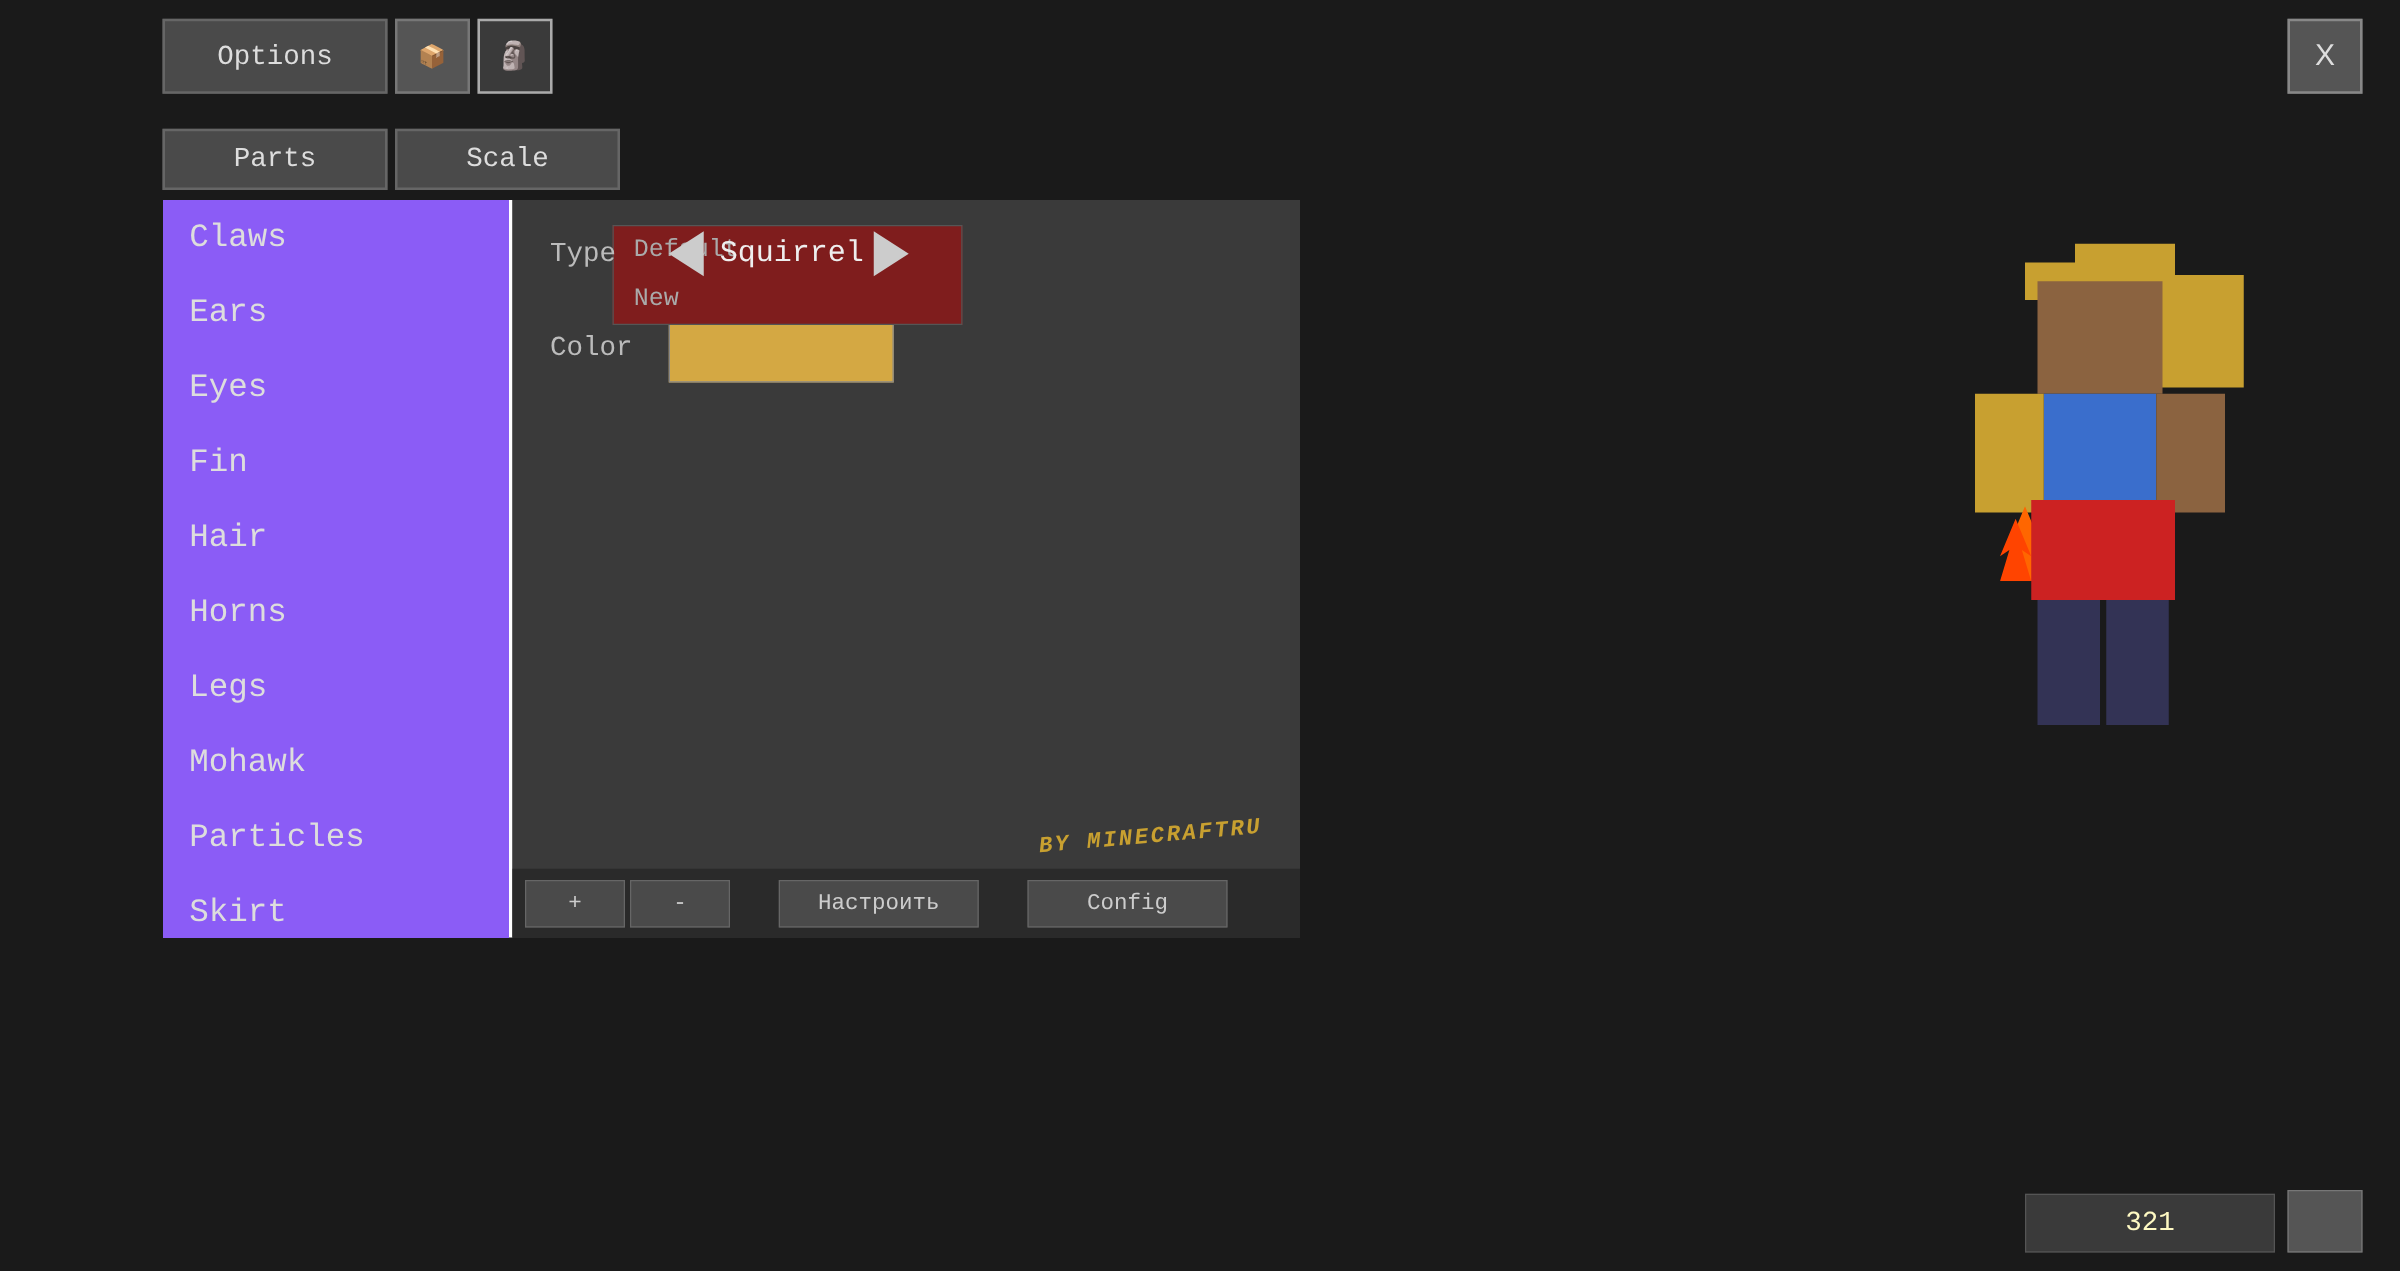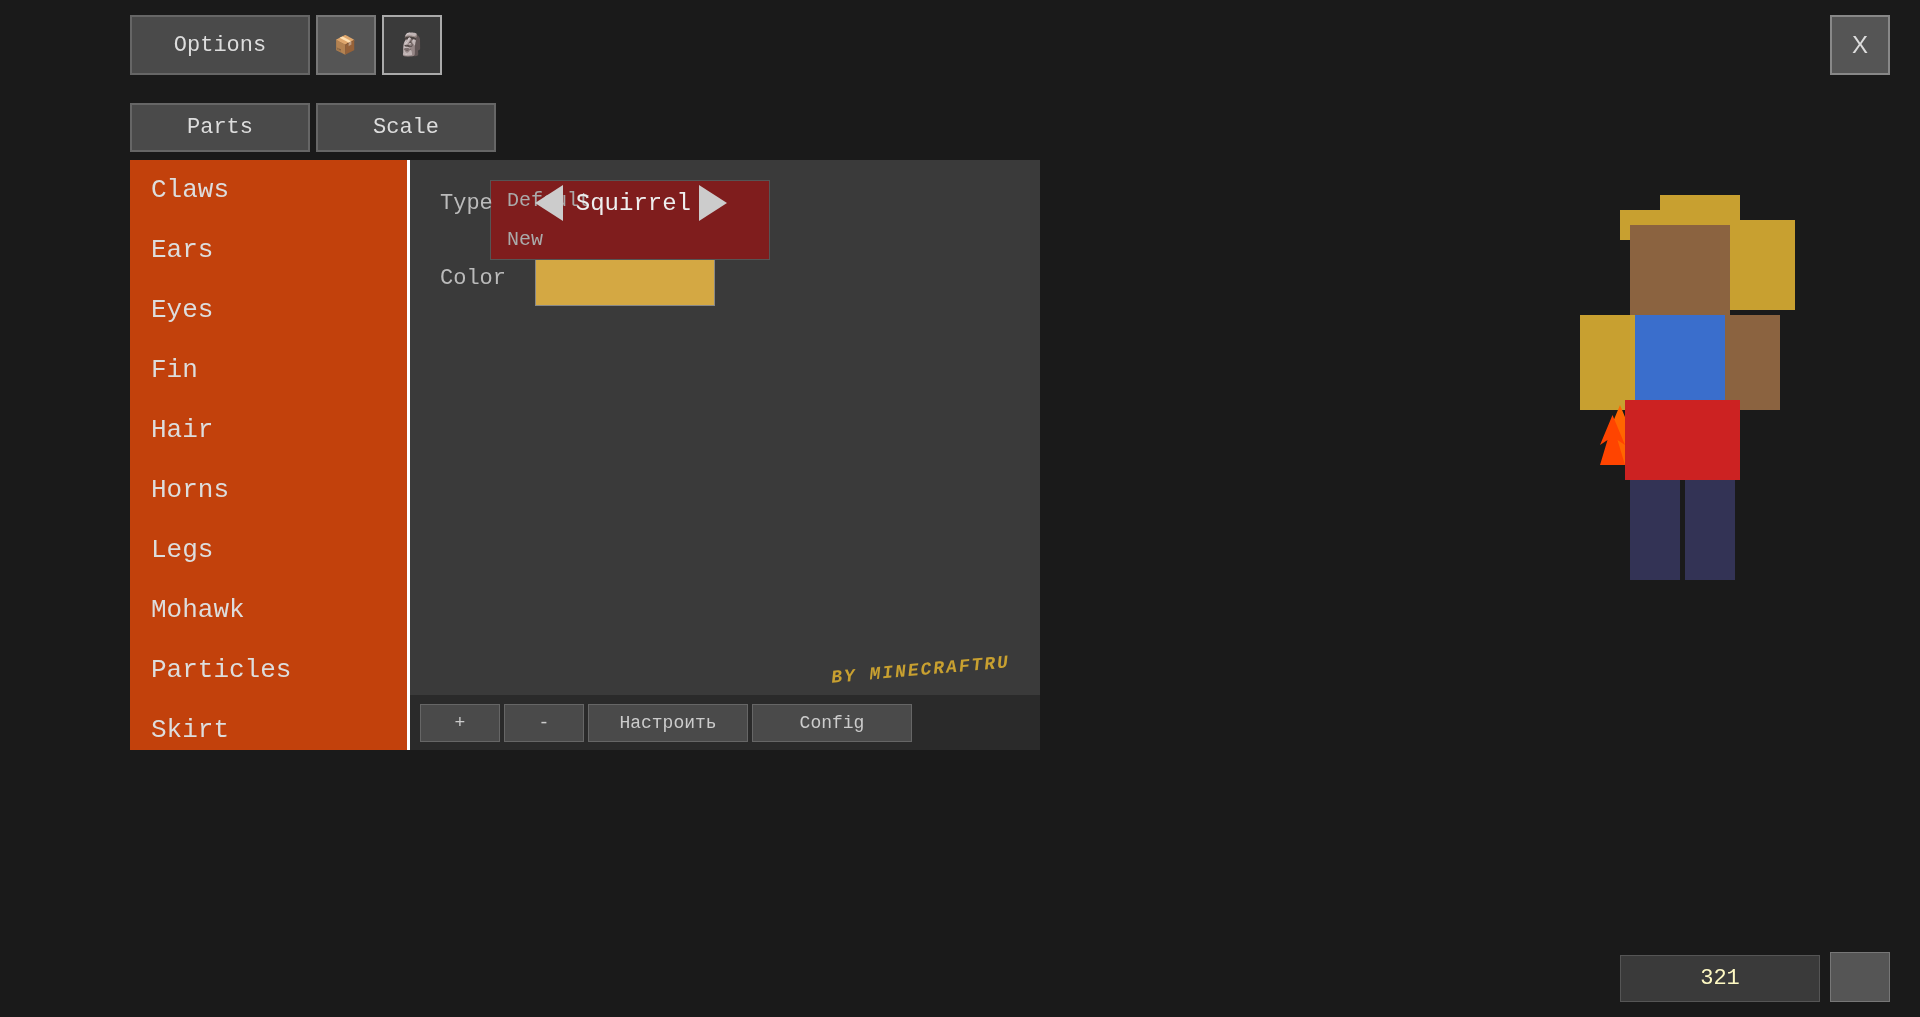--- a/index.html
+++ b/index.html
@@ -82,21 +82,21 @@
       top: 160px;
       left: 130px;
       display: flex;
       width: 910px;
       height: 590px;
     }
 
     
     .sidebar-list {
       width: 280px;
-      background-color: #c2410c;
+      background-color: #8b5cf6;
       overflow-y: auto;
       border-right: 3px solid #fff;
     }
 
     .sidebar-list::-webkit-scrollbar {
       width: 12px;
     }
     .sidebar-list::-webkit-scrollbar-track {
       background: #333;
     }
@@ -202,20 +202,21 @@
       font-size: 18px;
       font-family: 'Courier New', monospace;
       padding: 8px 20px;
       cursor: pointer;
       min-width: 80px;
       text-align: center;
     }
 
     .toolbar-btn.wide {
       min-width: 160px;
+      margin-left: 35px;
     }
 
     
     .preview-area {
       position: absolute;
       top: 160px;
       right: 30px;
       width: 400px;
       height: 530px;
       display: flex;

